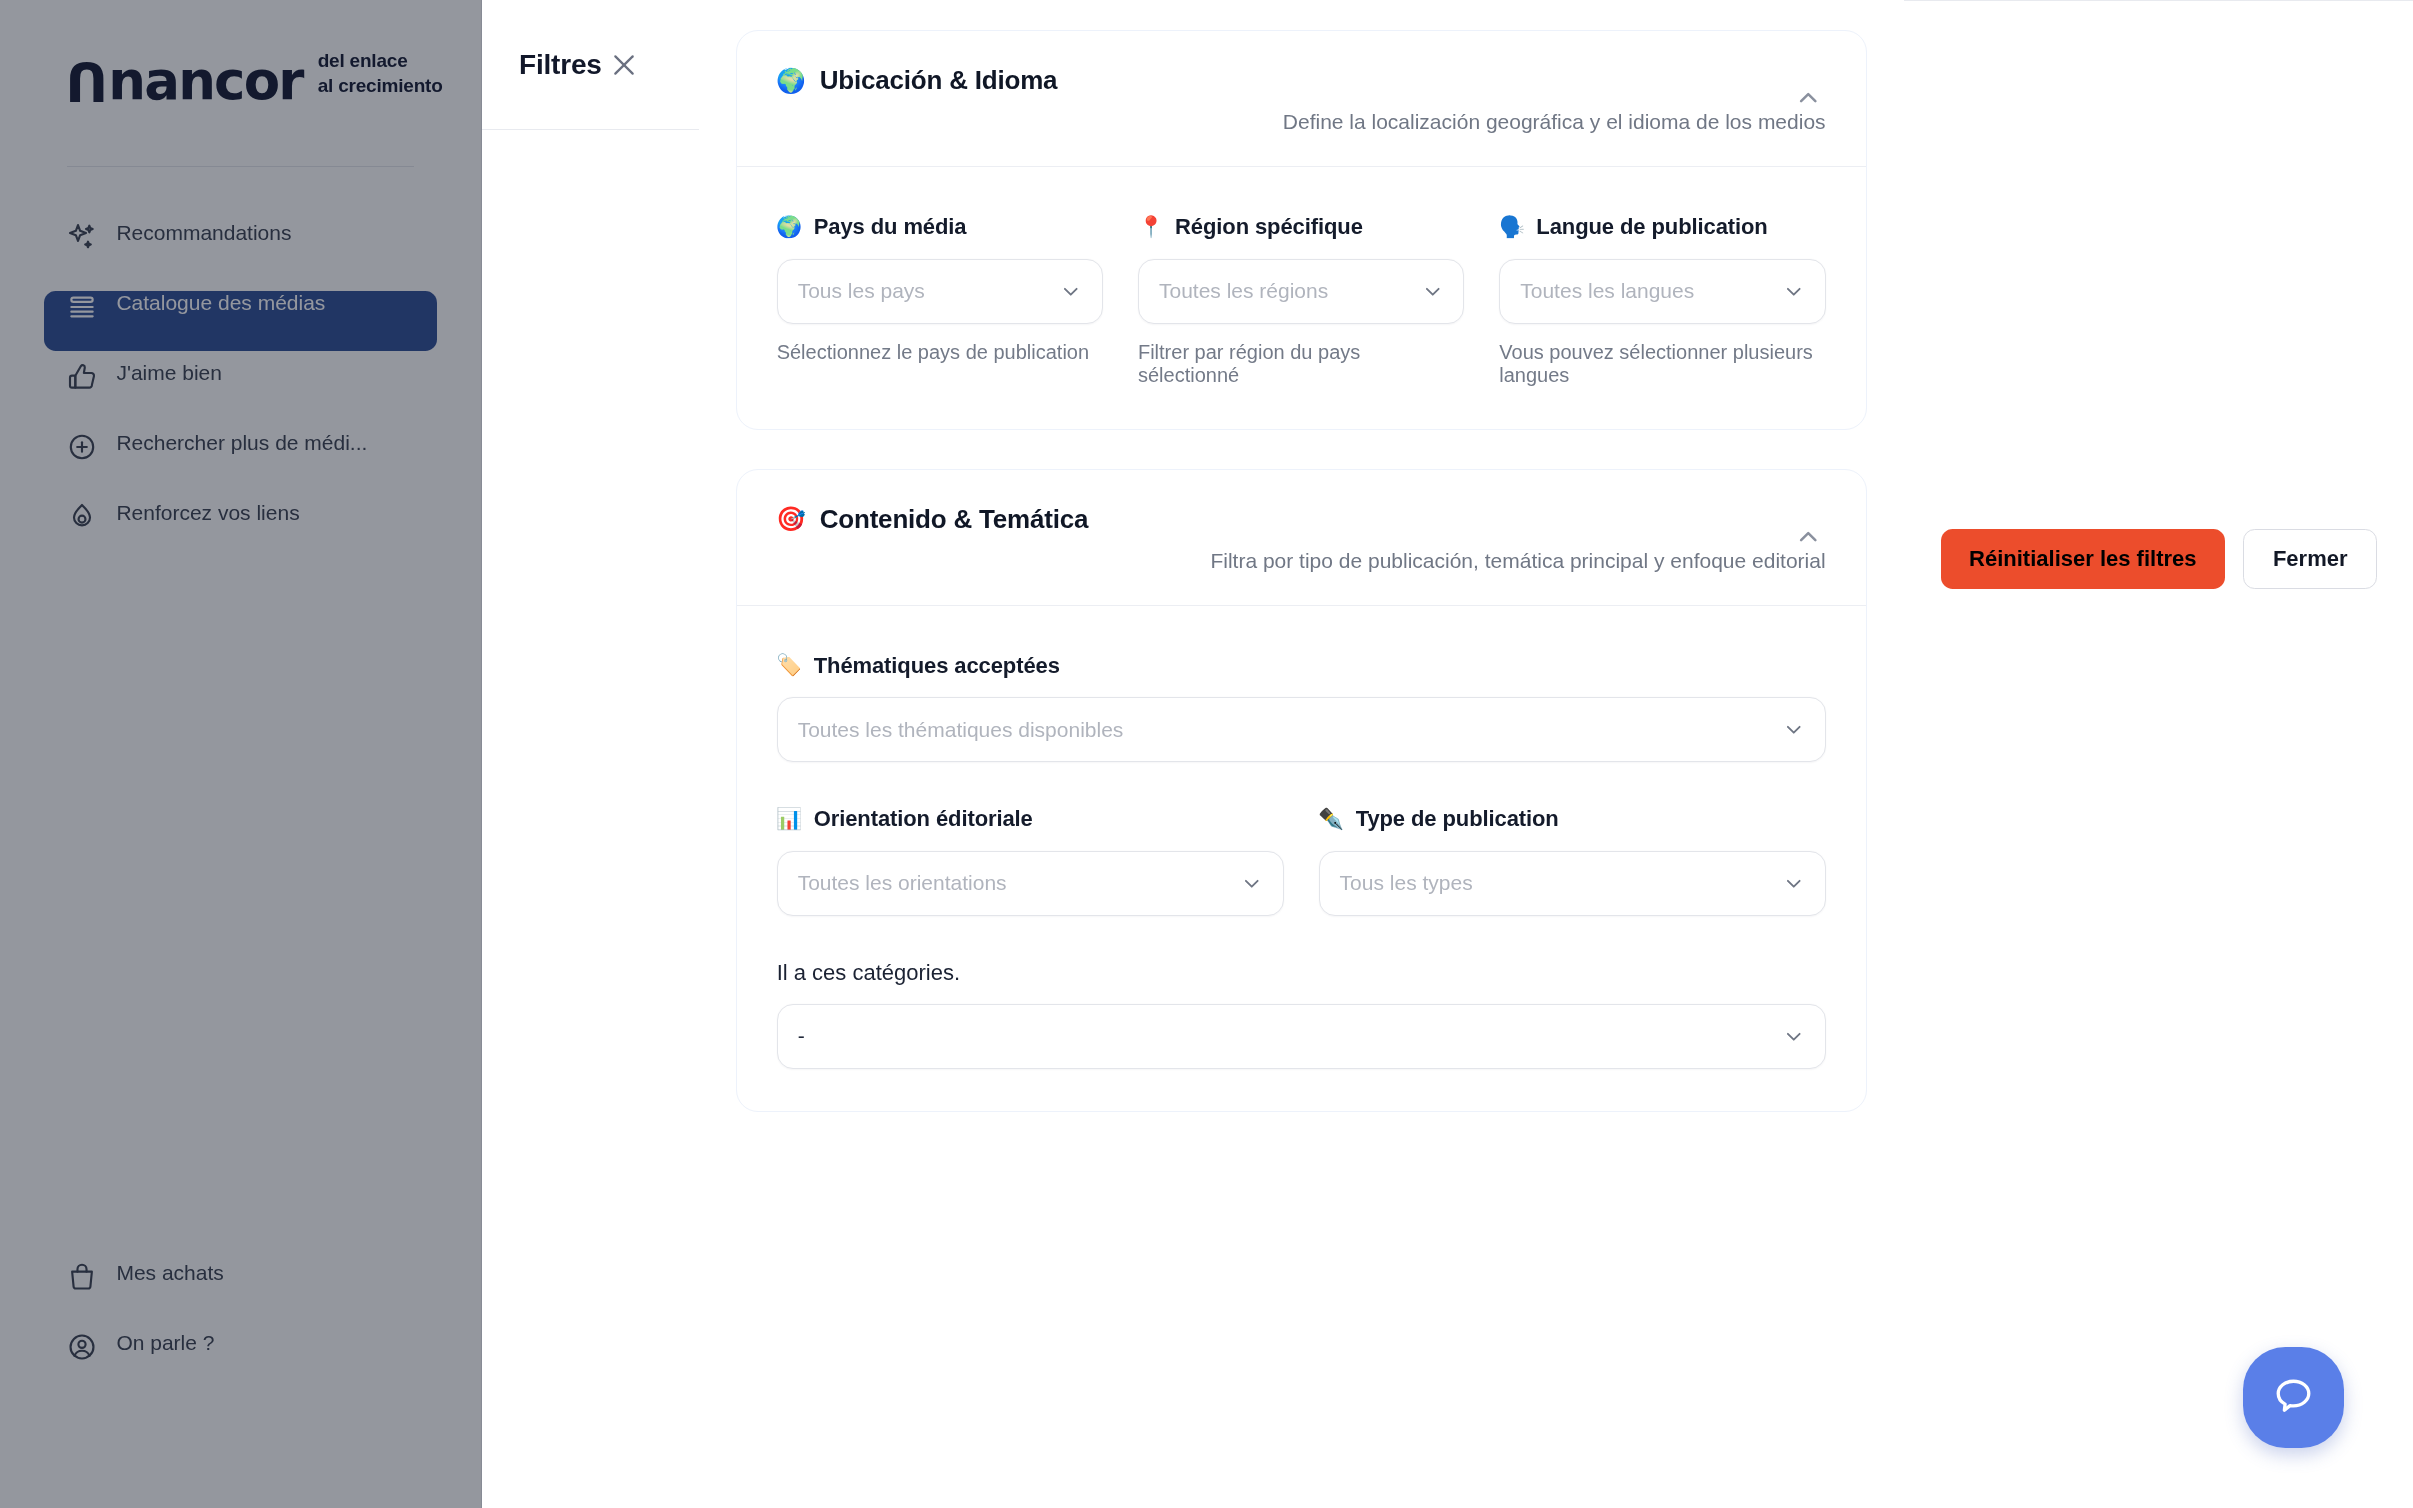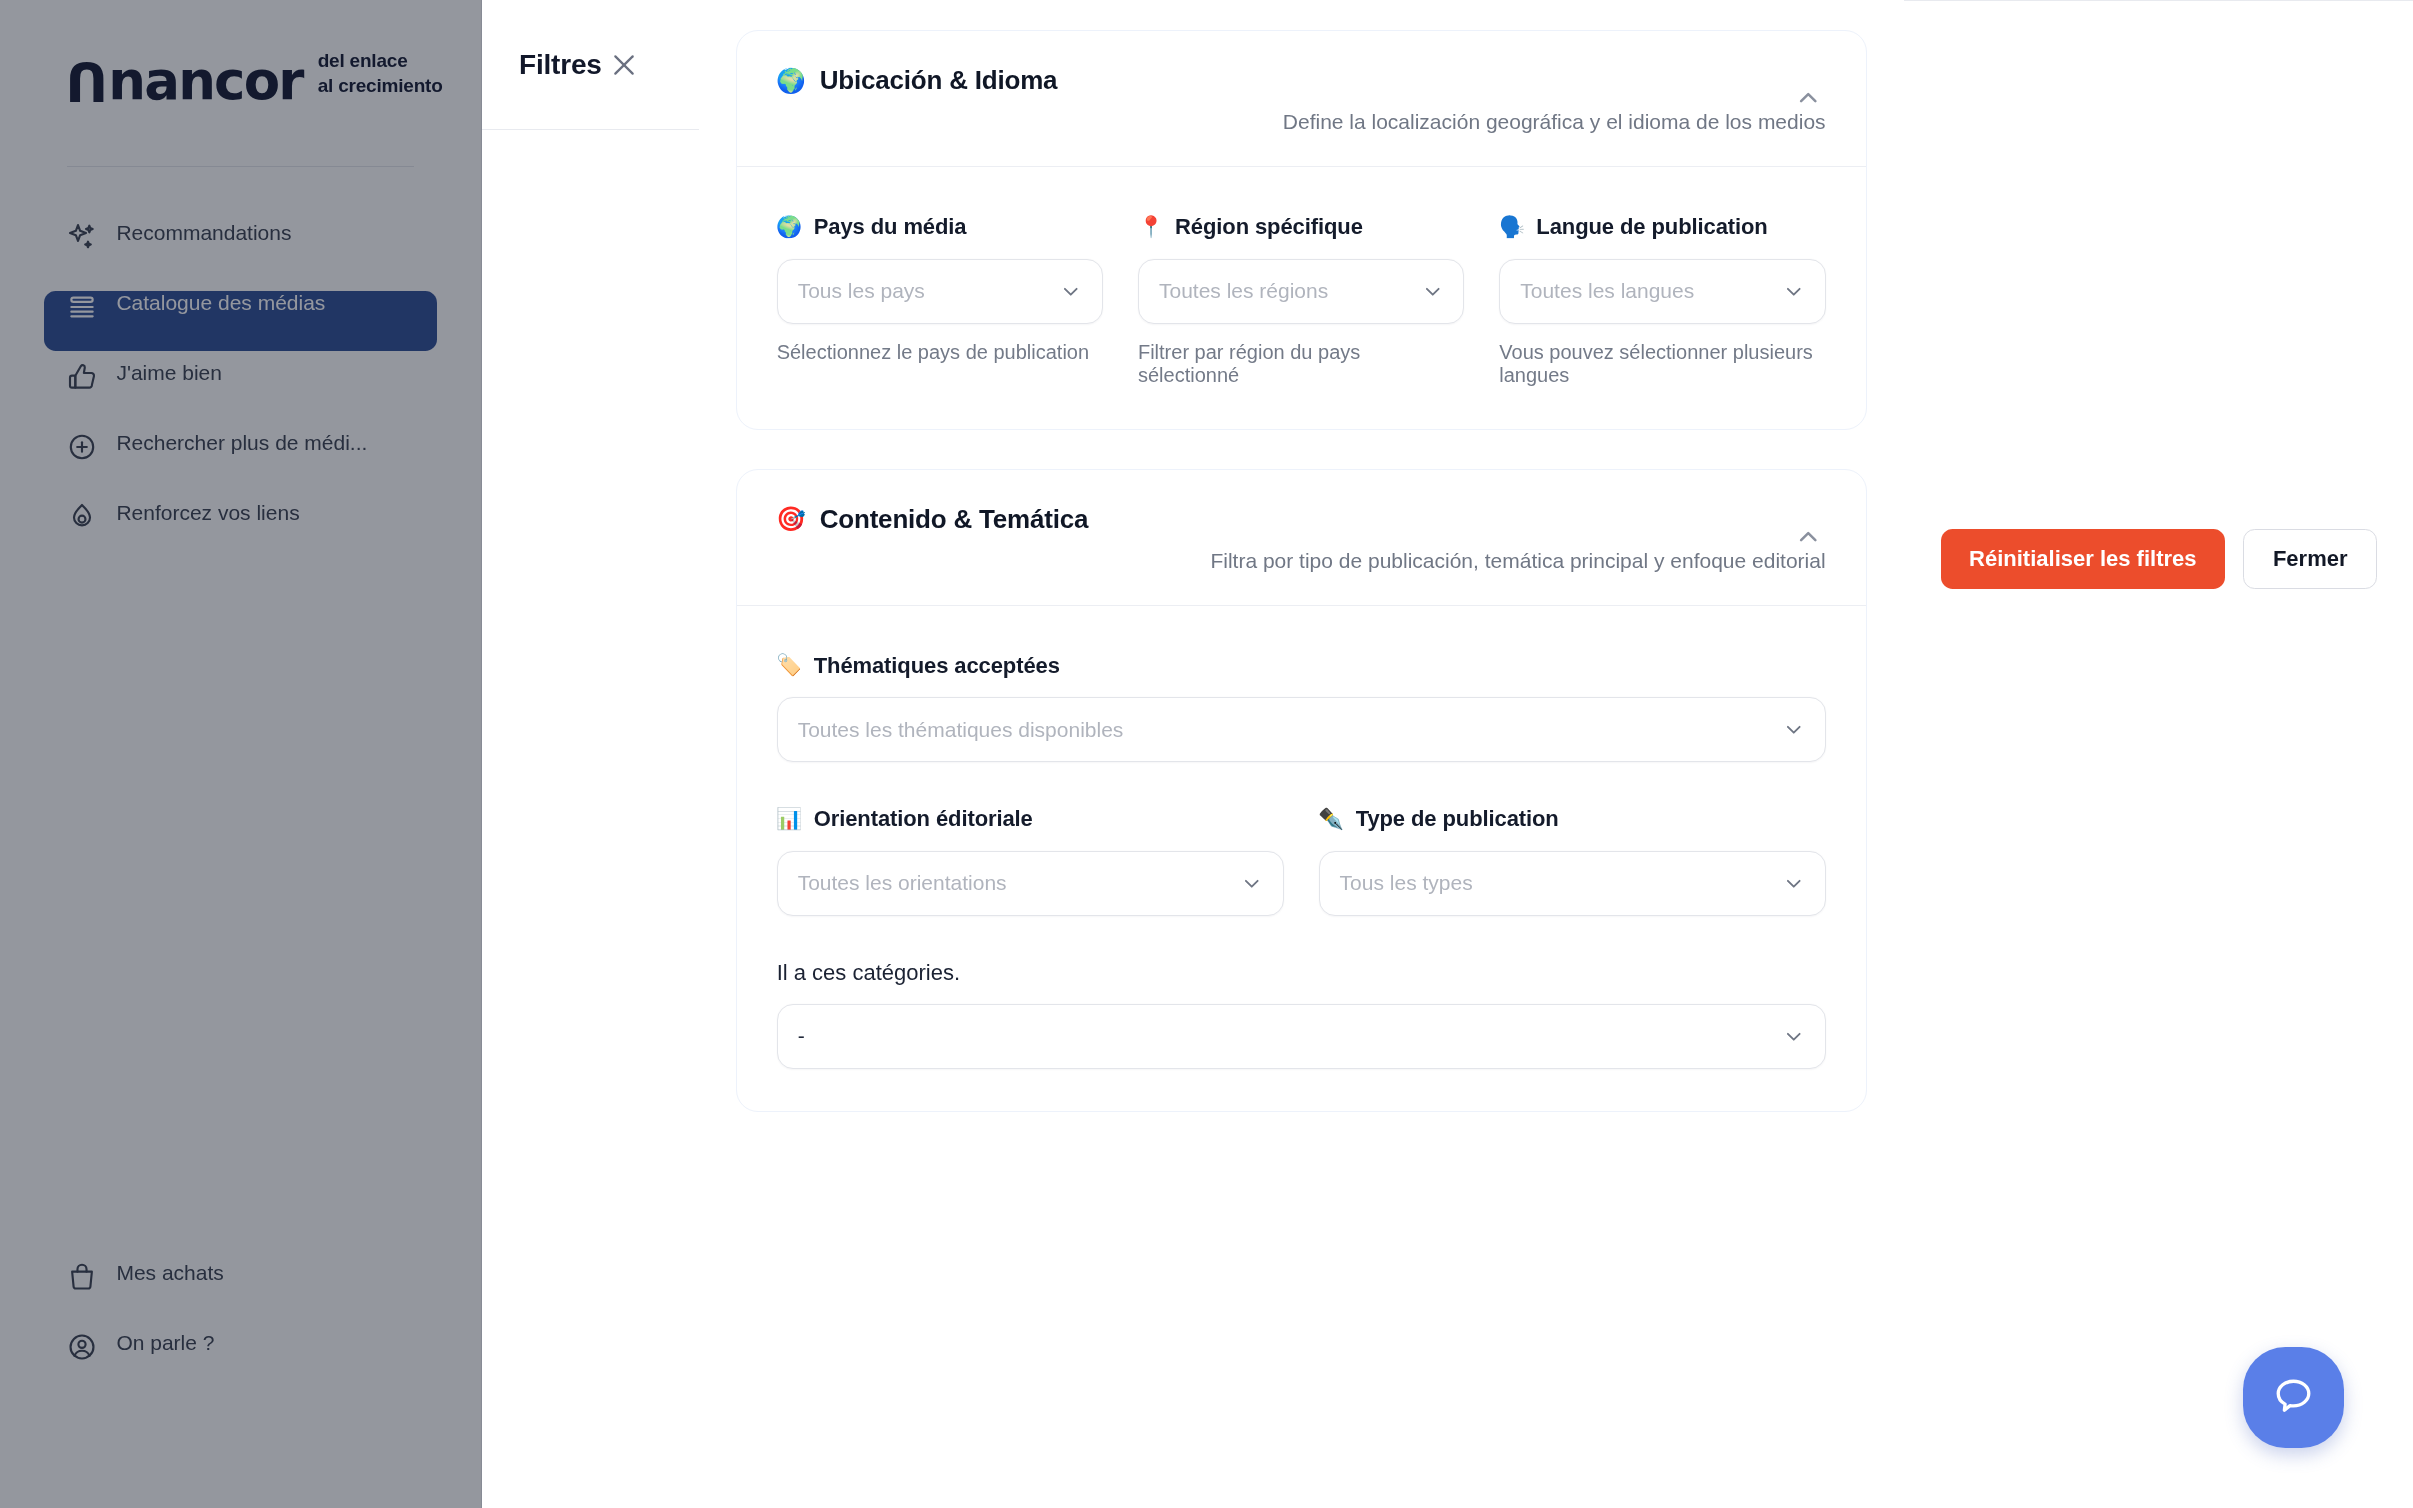--- a/index.html
+++ b/index.html
@@ -163,21 +163,21 @@
     padding: 28.5px 37px 35px 37px;
     display: flex; align-items: center; gap: 18.4px;
     background: #ffffff;
   }
   .btn {
     height: 60px; border-radius: 11.7px;
     display: inline-flex; align-items: center; justify-content: center;
     font-size: 22px; font-weight: 700; cursor: pointer;
     padding: 0 28.5px;
   }
-  .btn-reset { background: #ec4d2c; color: #ffffff; border: none; }
+  .btn-reset { background: #ec4d2c; color: #000000; border: none; }
   .btn-close { background: #ffffff; color: #121826; border: 0.8px solid #dadce3; font-weight: 700; }
 
   
   .chat-fab {
     position: absolute; right: 69px; bottom: 60px;
     width: 101px; height: 101px;
     background: #5a7fe8;
     border-radius: 42% / 42%;
     display: flex; align-items: center; justify-content: center;
     z-index: 80; cursor: pointer;

